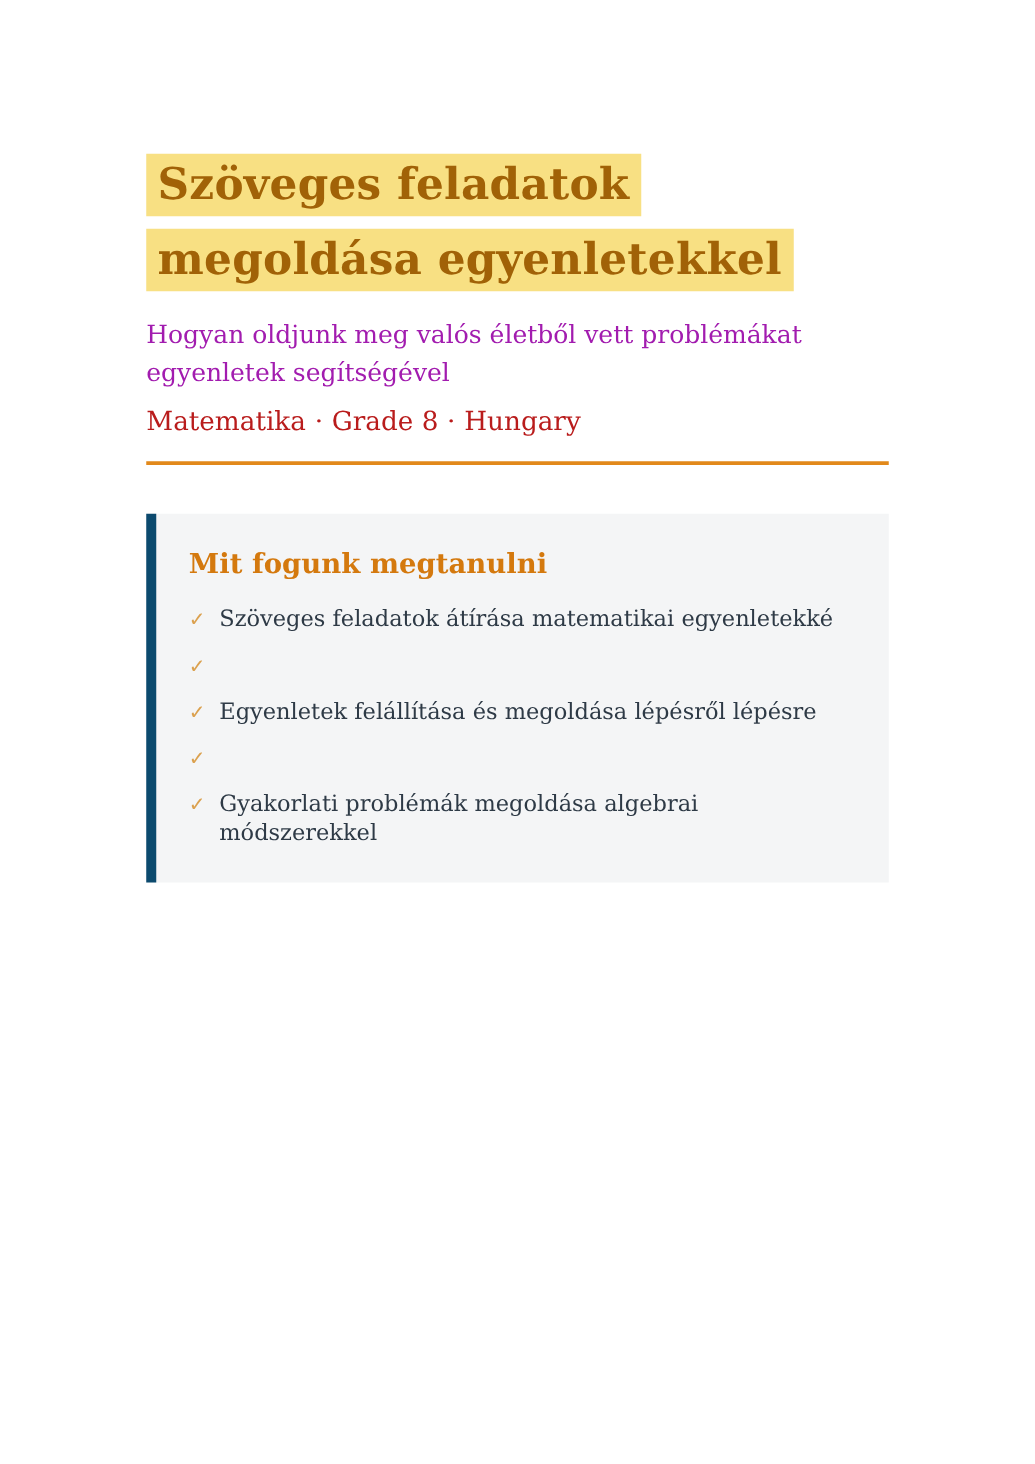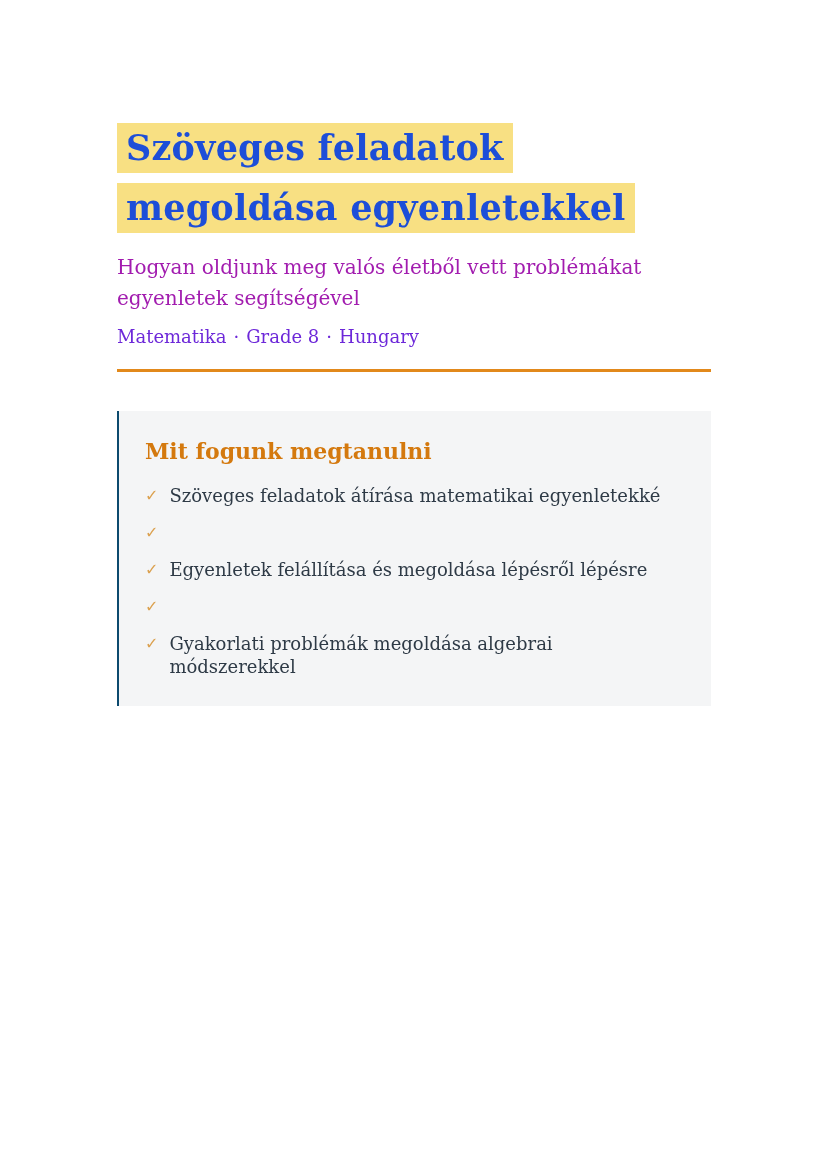--- a/index.html
+++ b/index.html
@@ -21,56 +21,56 @@
     background: #ffffff;
   }
   .content {
     width: 594px;
   }
   h1.title {
     margin: 0;
     font-size: 35px;
     line-height: 60px;
     font-weight: 700;
-    color: #1d4ed8;
+    color: #a16207;
     letter-spacing: 0.2px;
   }
   .hl {
     background: #f8e083;
     padding: 4px 9px 5px 9px;
     -webkit-box-decoration-break: clone;
     box-decoration-break: clone;
   }
   p.subtitle {
     margin: 14px 0 0 0;
     font-size: 20px;
     line-height: 31px;
     font-weight: 400;
     color: #a21caf;
   }
   p.meta {
     margin: 11px 0 0 0;
-    font-size: 18px;
+    font-size: 21px;
     line-height: 24px;
-    color: #6d28d9;
+    color: #b91c1c;
   }
   p.meta .sep {
     margin: 0 7px;
   }
   hr.accent {
     margin: 20px 0 0 0;
     border: none;
     border-top: 3px solid #e2891b;
   }
   .card {
     box-sizing: border-box;
     margin-top: 39px;
     width: 594px;
     background: #f4f5f6;
-    border-left: 2px solid #0c4a6e;
+    border-left: 8px solid #0c4a6e;
     padding: 26px 28px 28px 26px;
   }
   .card h2 {
     margin: 0;
     font-size: 22px;
     line-height: 28px;
     font-weight: 700;
     color: #d4790e;
   }
   .card ul {

